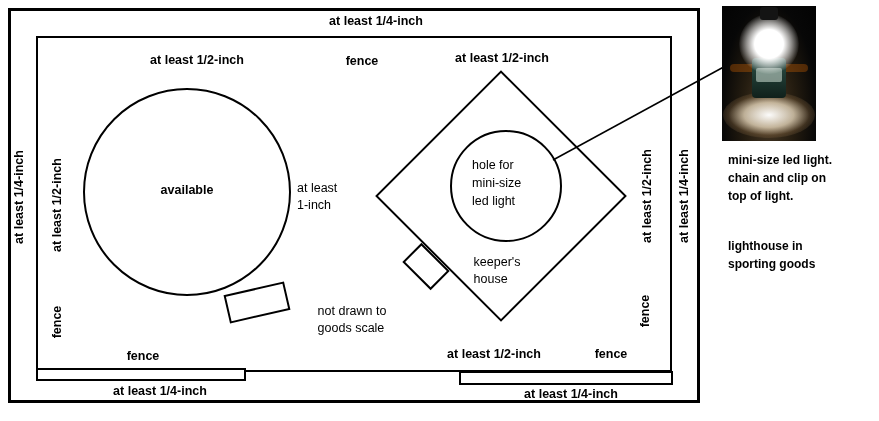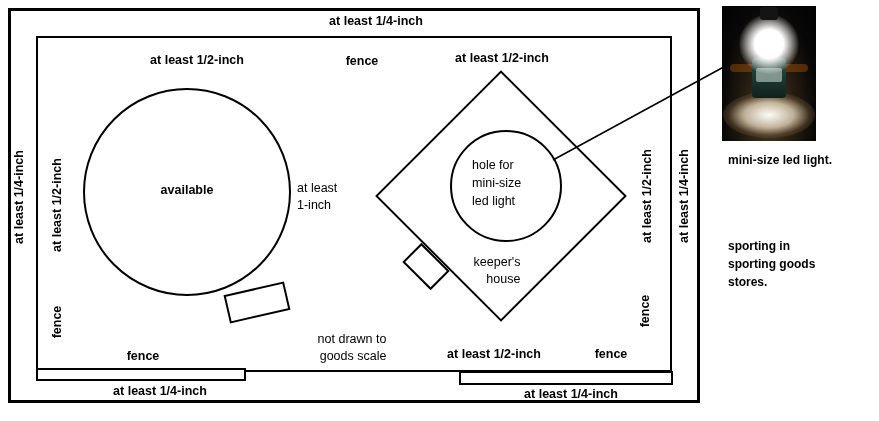--- a/index.html
+++ b/index.html
@@ -50,37 +50,37 @@
 
   
   .lbl {
     position: absolute; font-weight: bold; font-size: 12.5px; color: #000;
     white-space: nowrap; line-height: 1;
   }
   .ctr  { transform: translate(-50%, -50%); }
   .vert { transform: translate(-50%, -50%) rotate(-90deg); }
   .blk  { position: absolute; font-weight: normal; font-size: 12.5px; color: #000; line-height: 17px; white-space: nowrap; }
   .blk span { display: block; }
-  .blk.ctrblk { transform: translate(-50%, -50%); text-align: right; }
+  .blk.ctrblk { transform: translate(-50%, -50%); text-align: left; }
 
   #lbl-top-margin        { left: 376px; top: 21px; }
   #lbl-top-left-clear    { left: 197px; top: 60px; }
   #lbl-fence-top         { left: 362px; top: 61px; }
   #lbl-top-right-clear   { left: 502px; top: 58px; }
   #lbl-left-margin       { left: 19px;  top: 197px; }
   #lbl-left-clear        { left: 57px;  top: 205px; }
   #lbl-lighthouse        { left: 187px; top: 190px; }
   #blk-center-clear      { left: 297px; top: 180px; }
   #blk-hole              { left: 472px; top: 156px; line-height: 18px; }
   #blk-keepers           { left: 497px; top: 271px; }
   #lbl-right-clear       { left: 647px; top: 196px; }
   #lbl-right-margin      { left: 684px; top: 196px; }
   #lbl-fence-left        { left: 57px;  top: 322px; }
   #lbl-fence-right       { left: 645px; top: 311px; }
-  #blk-scale-note        { left: 352px; top: 320px; margin-top: 28px; }
+  #blk-scale-note        { left: 352px; top: 320px; }
   #lbl-fence-bot-left    { left: 143px; top: 356px; }
   #lbl-bottom-clear      { left: 494px; top: 354px; }
   #lbl-fence-bot-right   { left: 611px; top: 354px; }
   #lbl-bot-left-margin   { left: 160px; top: 391px; }
   #lbl-bot-right-margin  { left: 571px; top: 394px; }
 
   
   #photo {
     position: absolute; left: 722px; top: 6px; width: 94px; height: 135px;
     background: radial-gradient(ellipse at 50% 78%, #4a3a26 0%, #241c10 40%, #070707 72%, #030303 100%);
@@ -188,20 +188,21 @@
     <div class="ground"></div>
     <div class="watermark"></div>
     <div class="body"></div>
     <div class="body-label"></div>
     <div class="glow"></div>
     <div class="cap"></div>
   </div>
 
   <div id="note1" class="sidenote">
     <span>mini-size led light.</span>
+    <span>chain and clip on</span>
+    <span>top of light.</span>
   </div>
   <div id="note2" class="sidenote">
-    <span>sporting in</span>
+    <span>lighthouse in</span>
     <span>sporting goods</span>
-    <span>stores.</span>
   </div>
 
 </div>
 
 </body></html>

